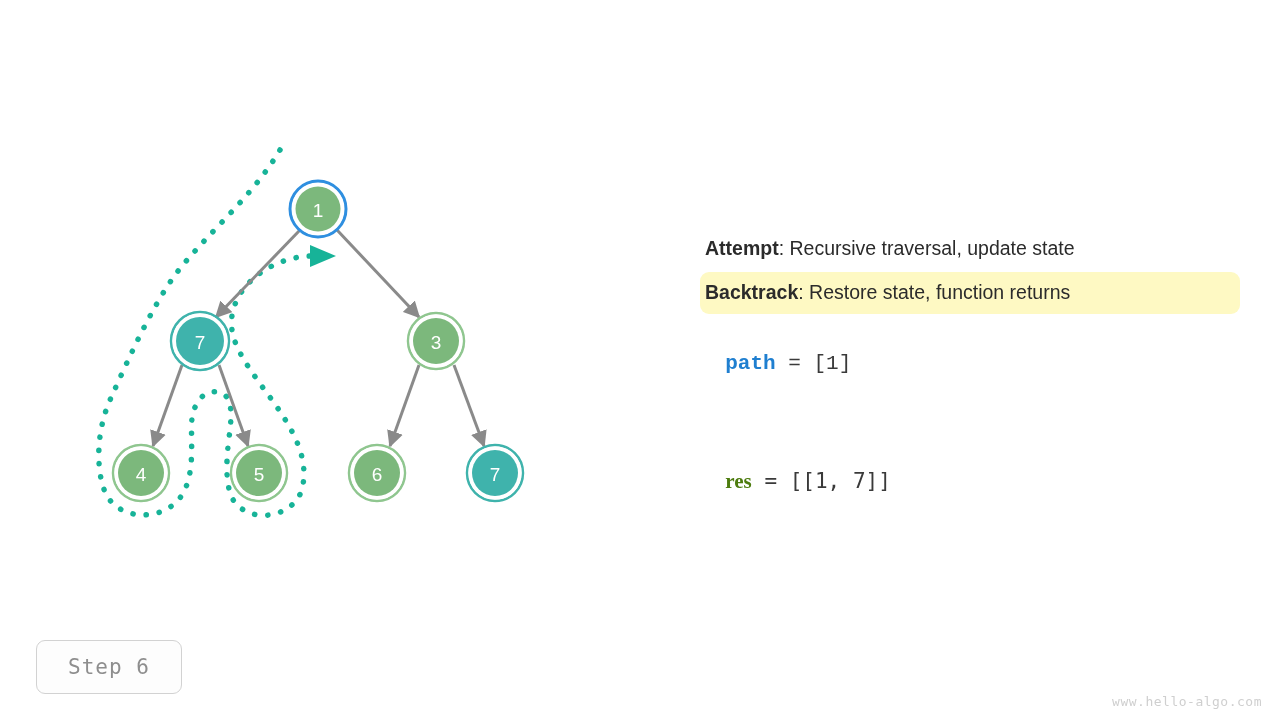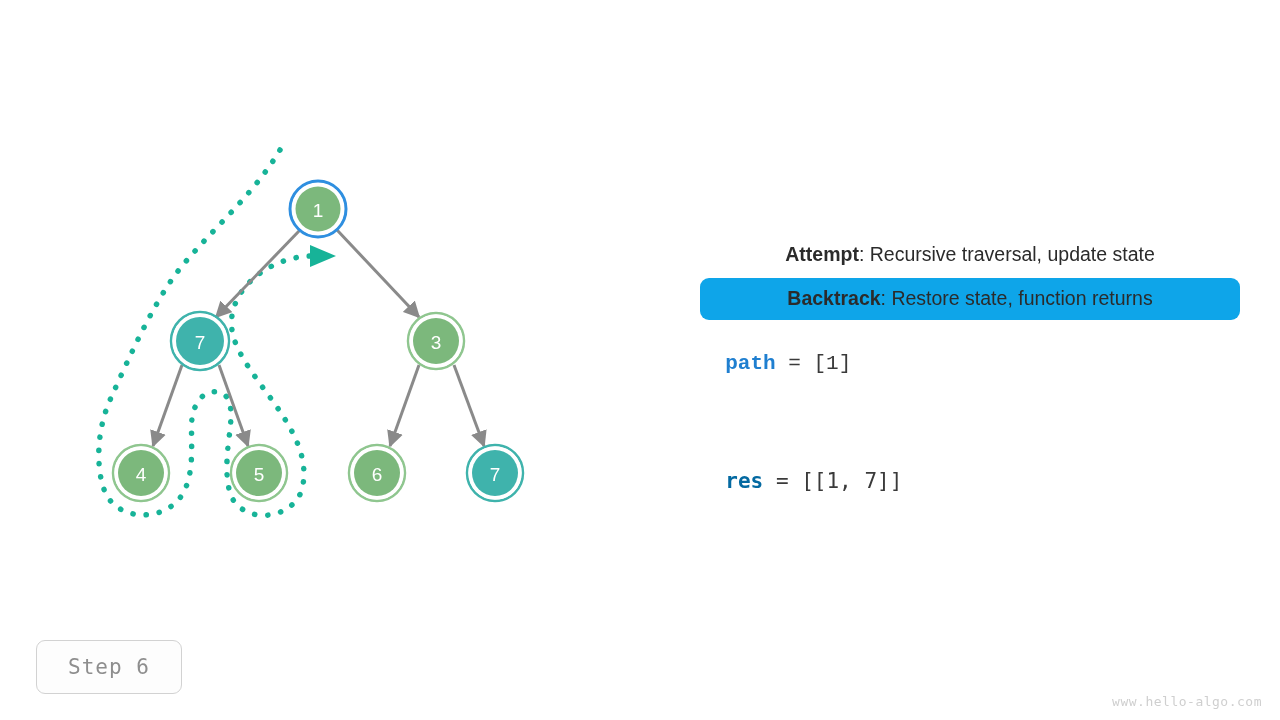--- a/index.html
+++ b/index.html
@@ -34,36 +34,35 @@
     font-size: 19px;
     fill: #ffffff;
     text-anchor: middle;
     dominant-baseline: central;
   }
 
   
   #info-panel {
     position: absolute;
     left: 700px;
-    top: 234px;
+    top: 228px;
     width: 540px;
-    text-align: center;
   }
 
   .phase-row {
     font-size: 19.5px;
     color: #2b2b2b;
     line-height: 1.0;
     padding: 11px 5px 12px 5px;
     border-radius: 9px;
     margin-bottom: 1px;
     white-space: nowrap;
   }
   .phase-row.active {
-    background: #0ea5e9;
+    background: #fef9c3;
   }
   .phase-row .phase-name {
     font-weight: bold;
   }
 
   .code-line {
     font-family: "DejaVu Sans Mono", monospace;
     font-size: 21px;
     color: #3a3a3a;
     white-space: pre;
@@ -74,21 +73,21 @@
     left: 700px;
     top: 332px;
     font-family: Liberation Mono, monospace;
   }
   #res-line {
     position: absolute;
     left: 700px;
     top: 450px;
   }
   .var-path { color: #1f7fd0; font-weight: bold; }
-  .var-res  { color: #0369a1; font-weight: bold; }
+  .var-res  { color: #4d7c0f; font-weight: bold; font-family: Liberation Serif, serif; }
 
   
   #step-badge {
     position: absolute;
     left: 36px;
     top: 640px;
     width: 144px;
     height: 52px;
     border: 1px solid #d2d2d2;
     border-radius: 9px;

